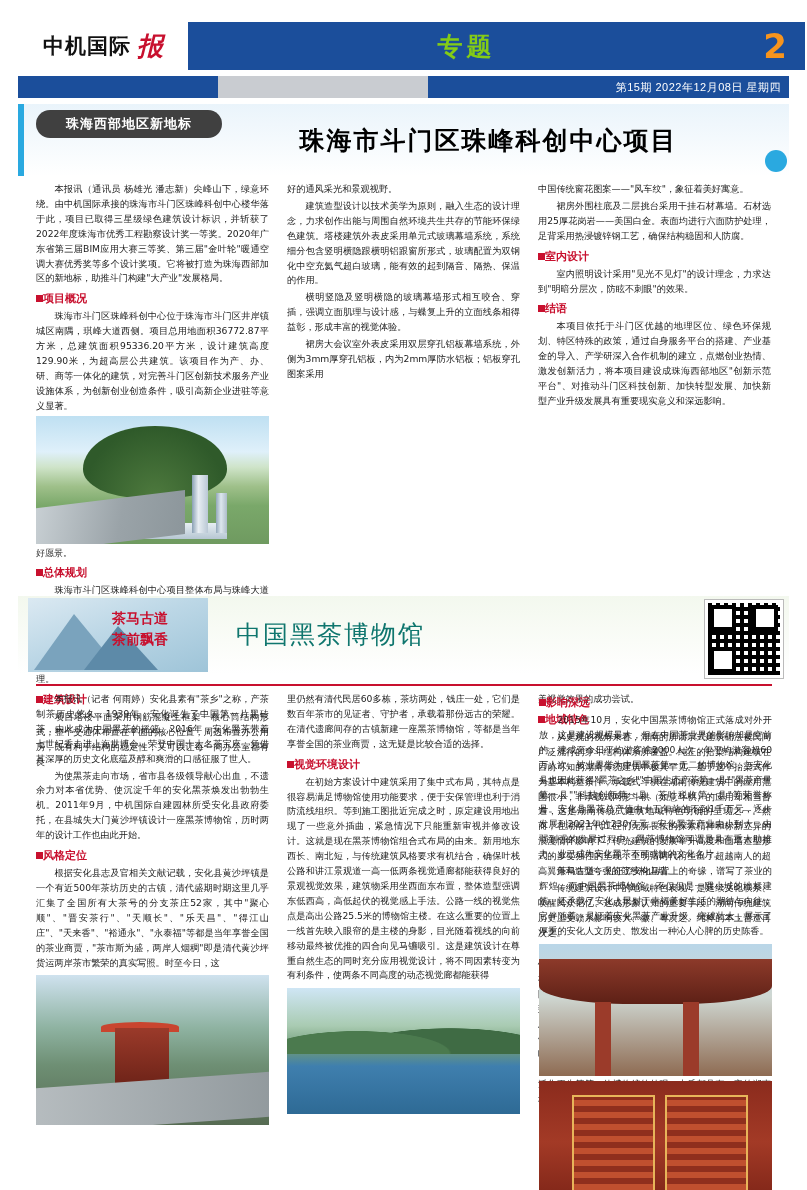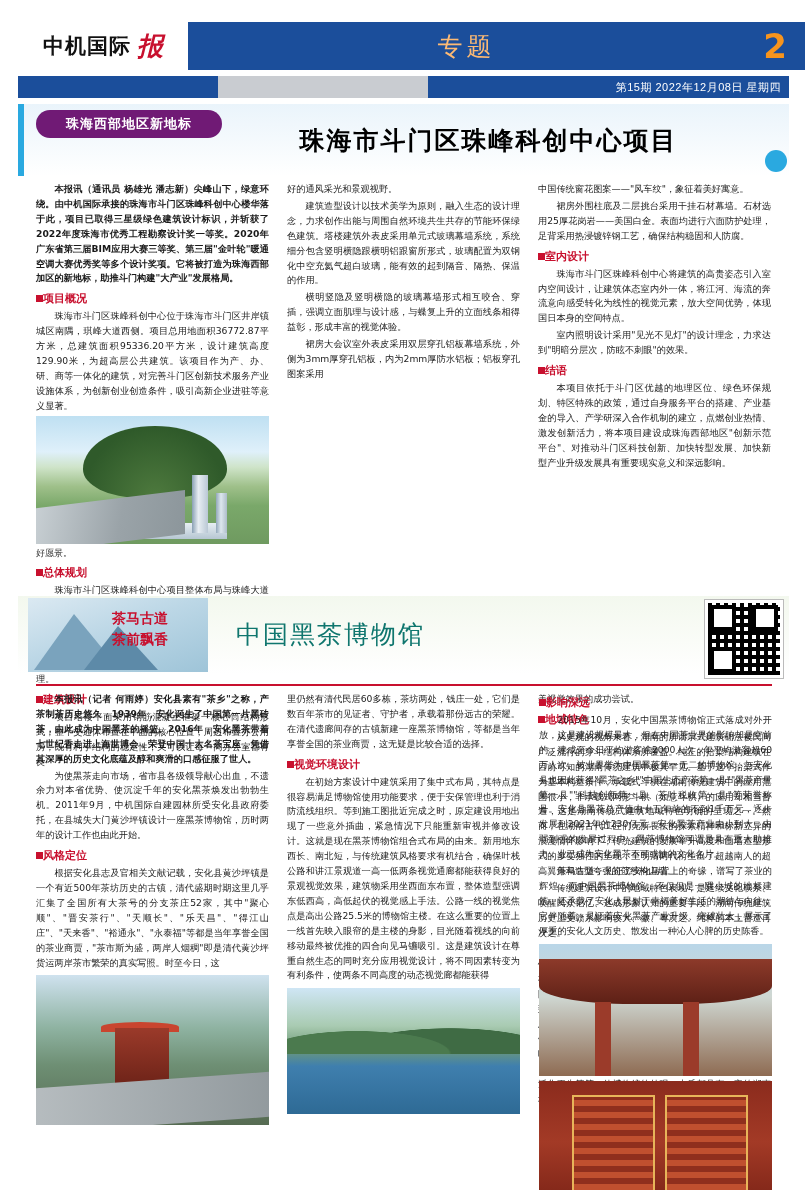--- a/index.html
+++ b/index.html
@@ -28,21 +28,21 @@
     font-family:"DejaVu Serif","Liberation Serif",serif;
     font-size:21px;font-weight:bold;color:#111;letter-spacing:1px;
   }
   .logo-red{
     font-family:"DejaVu Serif","Liberation Serif",serif;
     font-size:26px;font-weight:bold;color:#c8102e;
     font-style:italic;
     margin-left:2px;
   }
   .masthead-title{
-    flex:1;text-align:center;color:#fdba74;font-size:25px;font-weight:normal;
+    flex:1;text-align:center;color:#84cc16;font-size:25px;font-weight:bold;
     letter-spacing:4px;
     font-family:"DejaVu Sans","Liberation Sans",sans-serif;
   }
   .page-num{
     width:60px;text-align:center;color:#f7941d;font-size:34px;font-weight:bold;
     font-family:"DejaVu Sans","Liberation Sans",sans-serif;
   }
 
   
   .datebar{
@@ -52,21 +52,21 @@
   }
   .datebar .seg1{flex:0 0 200px;background:#1b4e9b;}
   .datebar .seg2{flex:0 0 210px;background:#c9ccd1;}
   .datebar .seg3{flex:1;background:#1b4e9b;color:#fff;
     font-size:11px;display:flex;align-items:center;justify-content:flex-end;
     padding-right:8px;letter-spacing:.5px;}
 
   
   .sec1-tag{
     position:absolute;left:36px;top:110px;width:186px;height:28px;
-    background:#701a75;border-radius:14px;color:#fff;
+    background:#404040;border-radius:14px;color:#fff;
     font-size:13px;font-weight:bold;display:flex;align-items:center;justify-content:center;
     letter-spacing:1px;z-index:4;
   }
   .sec1-band{
     position:absolute;left:18px;top:104px;right:18px;height:72px;
     background:linear-gradient(180deg,#eaf4fb 0%,#ffffff 100%);
     border-left:6px solid #2aa9e0;
   }
   .sec1-title{
     position:absolute;left:230px;top:124px;right:60px;
@@ -82,21 +82,21 @@
   
   .a1{position:absolute;left:36px;top:182px;width:736px;}
   .cols3{display:flex;gap:18px;}
   .col{width:233px;}
   .ptext{
     font-size:9.2px;line-height:1.62;text-align:justify;color:#1a1a1a;
     margin:0 0 2px 0;
     font-family:"DejaVu Sans","Liberation Sans",sans-serif;
   }
   .ptext.indent{text-indent:2em;}
-  .lead{font-weight:bold;}
+  .lead{font-weight:normal;}
   .sub-h{
     display:flex;align-items:center;margin:5px 0 3px 0;
     font-size:11px;font-weight:bold;color:#1b4e9b;
   }
   .sub-h .sq{width:7px;height:7px;background:#c8102e;display:inline-block;}
   .sub-h.red{color:#c8102e;}
   .photo1{
     width:233px;height:128px;margin-bottom:3px;
     background:
       linear-gradient(180deg,#bfe0f2 0%,#dff0fa 28%,#cfe4c9 40%,#9fc08a 55%,#7aa86a 70%,#6f9a60 100%);
@@ -295,21 +295,20 @@
         <p class="ptext indent">裙房大会议室外表皮采用双层穿孔铝板幕墙系统，外侧为3mm厚穿孔铝板，内为2mm厚防水铝板；铝板穿孔图案采用</p>
       </div>
 
       <div class="col">
         <p class="ptext">中国传统窗花图案——"风车纹"，象征着美好寓意。</p>
         <p class="ptext indent">裙房外围柱底及二层挑台采用干挂石材幕墙。石材选用25厚花岗岩——美国白金。表面均进行六面防护处理，足背采用热浸镀锌钢工艺，确保结构稳固和人防腐。</p>
         <div class="sub-h red">
           <span class="sq"></span>
           <span>室内设计</span>
         </div>
-        <p class="ptext indent">珠海市斗门区珠峰科创中心将建筑的高贵姿态引入室内空间设计，让建筑体态室内外一体，将江河、海流的奔流意向感受转化为线性的视觉元素，放大空间优势，体现国日本身的空间特点。</p>
         <p class="ptext indent">室内照明设计采用"见光不见灯"的设计理念，力求达到"明暗分层次，防眩不刺眼"的效果。</p>
         <div class="sub-h red">
           <span class="sq"></span>
           <span>结语</span>
         </div>
         <p class="ptext indent">本项目依托于斗门区优越的地理区位、绿色环保规划、特区特殊的政策，通过自身服务平台的搭建、产业基金的导入、产学研深入合作机制的建立，点燃创业热情、激发创新活力，将本项目建设成珠海西部地区"创新示范平台"、对推动斗门区科技创新、加快转型发展、加快新型产业升级发展具有重要现实意义和深远影响。</p>
       </div>
 
     </div>
   </div>

